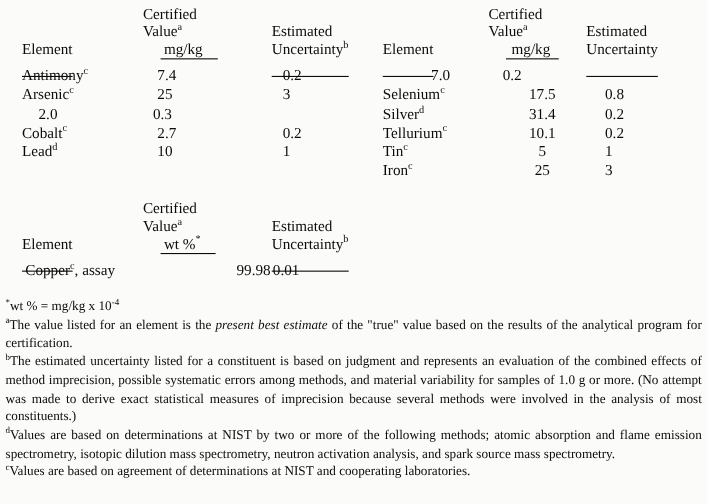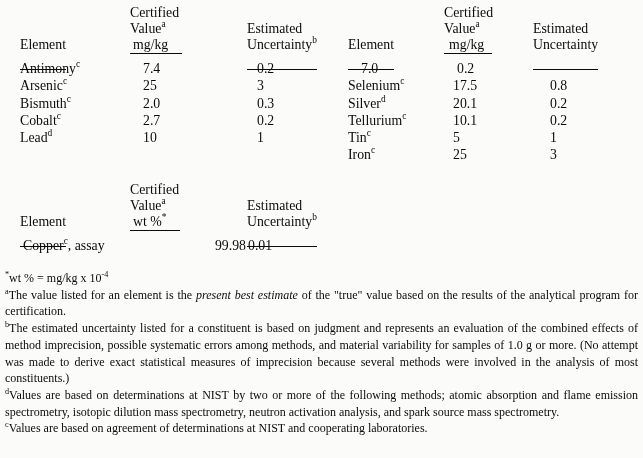--- a/index.html
+++ b/index.html
@@ -19,32 +19,32 @@
   .thead, .trow { display:grid; }
   .tbl-left  .thead, .tbl-left  .trow { grid-template-columns:108px 118px 92px; }
   .tbl-right .thead, .tbl-right .trow { grid-template-columns:92px 93px 110px; }
   .tbl-assay .thead, .tbl-assay .trow { grid-template-columns:108px 118px 112px; }
 
   .thead { align-items:end; margin-bottom:7px; }
   .hl { line-height:16px; white-space:nowrap; }
   .trow { line-height:17.3px; height:17.3px; white-space:nowrap; }
 
   .u { border-bottom:1.2px solid #0b0b0b; padding-bottom:17px; }
-  .unit-u { padding:0 14px 1px 3px; }
+  .unit-u { padding:0 14px 1px 3px;margin-left:16px; }
   .tbl-right .unit-u { padding:0 8px 1px 5px; }
 
   .tbl-left  .c2 > .hl { padding-left:2px; }
   .tbl-left  .c3 > .hl { padding-left:1px; }
   .tbl-right .c2 > .hl { padding-left:4px; }
   .tbl-assay .c2 > .hl { padding-left:2px; }
   .tbl-assay .c3 > .hl { padding-left:1px; }
 
   .tbl-left  .num2 { padding-left:15px; }
   .tbl-left  .num3 { padding-left:11px; }
-  .tbl-right .num2 { padding-left:13px; }
+  .tbl-right .num2 { padding-left:13px;text-align:center; }
   .tbl-right .num3 { padding-left:17px; }
   .tbl-assay .num2 { padding-left:15px;text-align:right; }
   .tbl-assay .num3 { padding-left:2px; }
   .tbl-assay .trow .c1 { padding-left:3px; }
 
   sup { font-size:0.68em; vertical-align:super; line-height:0; }
 
   
   .footnotes {
     position:absolute; left:5px; top:270px; width:633px;
@@ -75,21 +75,20 @@
       <div class="c1"><span>Antimony</span><sup>c</sup></div>
       <div class="c2 num2">7.4</div>
       <div class="c3 num3">0.2</div>
     </div>
     <div class="trow">
       <div class="c1"><span>Arsenic</span><sup>c</sup></div>
       <div class="c2 num2">25</div>
       <div class="c3 num3">3</div>
     </div>
     <div class="trow">
-      <div class="c1"><span>Bismuth</span><sup>c</sup></div>
       <div class="c2 num2">2.0</div>
       <div class="c3 num3">0.3</div>
     </div>
     <div class="trow">
       <div class="c1"><span>Cobalt</span><sup>c</sup></div>
       <div class="c2 num2">2.7</div>
       <div class="c3 num3">0.2</div>
     </div>
     <div class="trow">
       <div class="c1"><span>Lead</span><sup>d</sup></div>
@@ -115,21 +114,21 @@
       <div class="c2 num2">7.0</div>
       <div class="c3 num3">0.2</div>
     </div>
     <div class="trow">
       <div class="c1"><span>Selenium</span><sup>c</sup></div>
       <div class="c2 num2">17.5</div>
       <div class="c3 num3">0.8</div>
     </div>
     <div class="trow">
       <div class="c1"><span>Silver</span><sup>d</sup></div>
-      <div class="c2 num2">20.1</div>
+      <div class="c2 num2">31.4</div>
       <div class="c3 num3">0.2</div>
     </div>
     <div class="trow">
       <div class="c1"><span>Tellurium</span><sup>c</sup></div>
       <div class="c2 num2">10.1</div>
       <div class="c3 num3">0.2</div>
     </div>
     <div class="trow">
       <div class="c1"><span>Tin</span><sup>c</sup></div>
       <div class="c2 num2">5</div>

